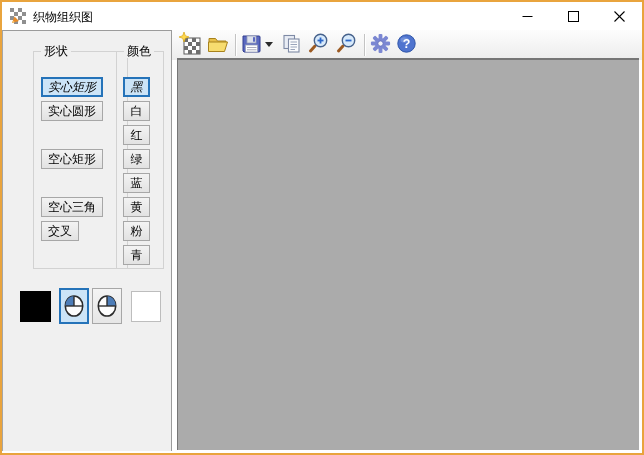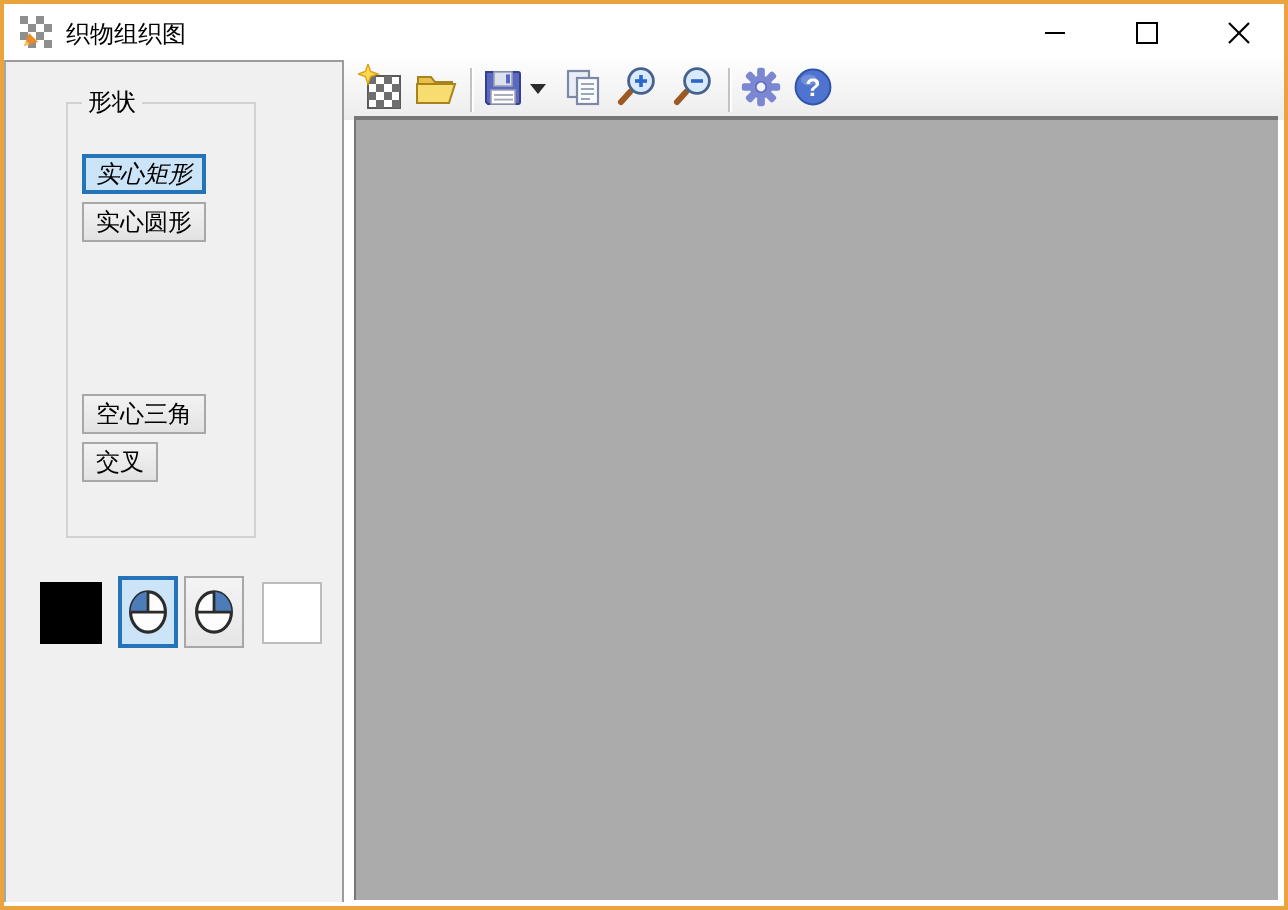--- a/index.html
+++ b/index.html
@@ -102,24 +102,36 @@
       </svg>
     </div>
   </div>
 
   <div class="left-panel">
 
     <div class="groupbox gb-shapes">
       <span class="groupbox-label">形状</span>
       <div class="btn shape-btn selected" style="top:25px">实心矩形</div>
       <div class="btn shape-btn" style="top:49px">实心圆形</div>
+      <div class="btn shape-btn" style="top:97px">空心矩形</div>
       <div class="btn shape-btn" style="top:145px">空心三角</div>
       <div class="btn shape-btn" style="top:169px;width:38px">交叉</div>
     </div>
 
+    <div class="groupbox gb-colors">
+      <span class="groupbox-label">颜色</span>
+      <div class="btn color-btn selected" style="top:25px">黑</div>
+      <div class="btn color-btn" style="top:49px">白</div>
+      <div class="btn color-btn" style="top:73px">红</div>
+      <div class="btn color-btn" style="top:97px">绿</div>
+      <div class="btn color-btn" style="top:121px">蓝</div>
+      <div class="btn color-btn" style="top:145px">黄</div>
+      <div class="btn color-btn" style="top:169px">粉</div>
+      <div class="btn color-btn" style="top:193px">青</div>
+    </div>
 
     <div class="swatch swatch-black"></div>
     <div class="mouse-btn mouse-left selected">
       <svg width="22" height="26" viewBox="0 0 24 26">
         <ellipse cx="12" cy="13" rx="9.5" ry="11" fill="#fdfdfd" stroke="#2b2b2b" stroke-width="1.7"></ellipse>
         <path d="M12 2 A9.5 11 0 0 0 2.5 13 L12 13 Z" fill="#4d7db8"></path>
         <line x1="2.5" y1="13" x2="21.5" y2="13" stroke="#2b2b2b" stroke-width="1.5"></line>
         <line x1="12" y1="2" x2="12" y2="13" stroke="#2b2b2b" stroke-width="1.5"></line>
       </svg>
     </div>

